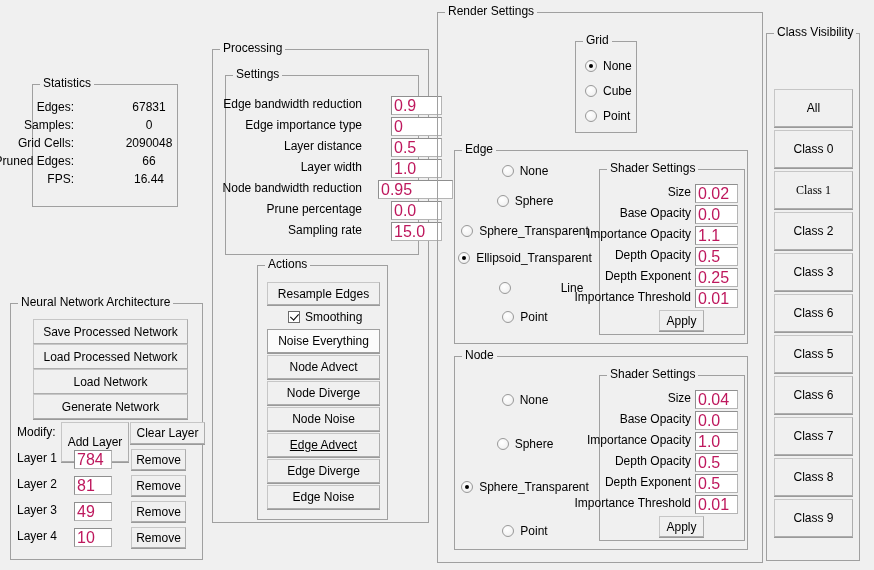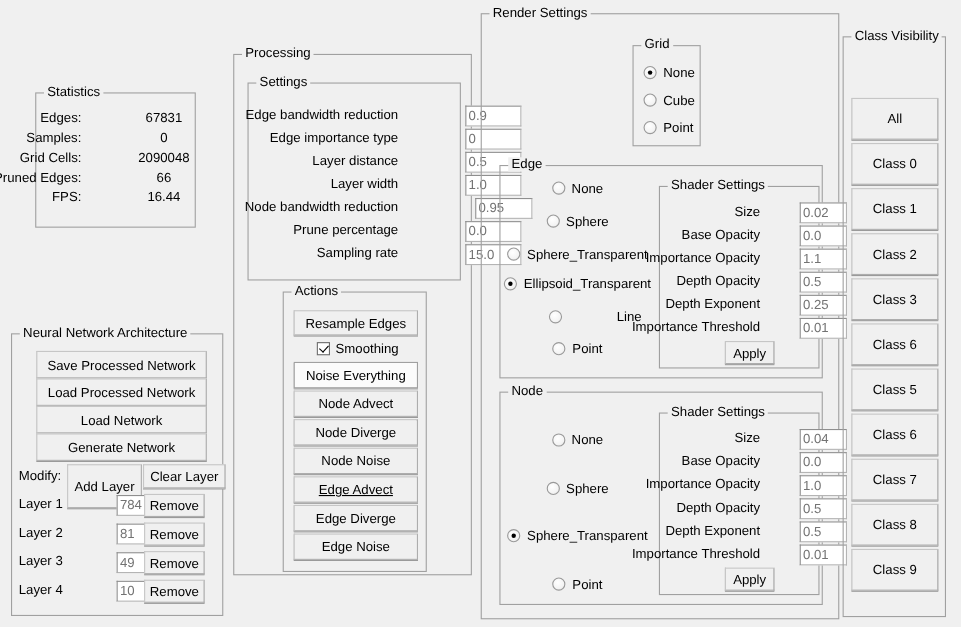--- a/index.html
+++ b/index.html
@@ -86,27 +86,26 @@
 
   
   .tf {
     position: absolute;
     box-sizing: border-box;
     background: #ffffff;
     border: 1px solid #8f8f8f;
     border-right-color: #b4b4b4;
     border-bottom-color: #b4b4b4;
     font-family: "Liberation Sans", "DejaVu Sans", sans-serif;
-    font-size: 12px;
-    color: #737373;
+    font-size: 16px;
+    color: #be185d;
     padding: 0 2px;
     line-height: 17px;
     white-space: nowrap;
     overflow: hidden;
-    margin-left: 32px;
   }
 
   
   .lbl {
     position: absolute;
     white-space: nowrap;
     line-height: 19px;
     font-size: 12px;
   }
   .lbl.r { text-align: right; }
@@ -240,21 +239,21 @@
       <span class="lbl r" style="right:56px; top:40px;">Edge importance type</span>
       <div class="tf" style="left:165px; top:41px; width:51px; height:19px;">0</div>
 
       <span class="lbl r" style="right:56px; top:61px;">Layer distance</span>
       <div class="tf" style="left:165px; top:62px; width:51px; height:19px;">0.5</div>
 
       <span class="lbl r" style="right:56px; top:82px;">Layer width</span>
       <div class="tf" style="left:165px; top:83px; width:51px; height:19px;">1.0</div>
 
       <span class="lbl r" style="right:56px; top:103px;">Node bandwidth reduction</span>
-      <div class="tf" style="left:174px; top:104px; width:52px; height:19px;">0.95</div>
+      <div class="tf" style="left:152px; top:104px; width:75px; height:19px;">0.95</div>
 
       <span class="lbl r" style="right:56px; top:124px;">Prune percentage</span>
       <div class="tf" style="left:165px; top:125px; width:51px; height:19px;">0.0</div>
 
       <span class="lbl r" style="right:56px; top:145px;">Sampling rate</span>
       <div class="tf" style="left:165px; top:146px; width:51px; height:19px;">15.0</div>
     </div>
 
     <div class="gb" style="left:44px; top:215px; width:131px; height:255px;">
       <span class="gb-title">Actions</span>
@@ -392,21 +391,21 @@
         <button class="btn" style="left:59px; top:140px; width:45px; height:21px;">Apply</button>
       </div>
     </div>
   </div>
 
   <div class="gb" style="left:766px; top:33px; width:94px; height:528px;">
     <span class="gb-title">Class Visibility</span>
 
     <button class="btn" style="left:7px; top:55px; width:79px; height:38px;">All</button>
     <button class="btn" style="left:7px; top:96px; width:79px; height:38px;">Class 0</button>
-    <button class="btn" style="left:7px; top:137px; width:79px; height:38px;">Class 1</button>
+    <button class="btn" style="left:7px; top:137px; width:79px; height:38px;font-family:Liberation Serif, serif;">Class 1</button>
     <button class="btn" style="left:7px; top:178px; width:79px; height:38px;">Class 2</button>
     <button class="btn" style="left:7px; top:219px; width:79px; height:38px;">Class 3</button>
     <button class="btn" style="left:7px; top:260px; width:79px; height:38px;">Class 6</button>
     <button class="btn" style="left:7px; top:301px; width:79px; height:38px;">Class 5</button>
     <button class="btn" style="left:7px; top:342px; width:79px; height:38px;">Class 6</button>
     <button class="btn" style="left:7px; top:383px; width:79px; height:38px;">Class 7</button>
     <button class="btn" style="left:7px; top:424px; width:79px; height:38px;">Class 8</button>
     <button class="btn" style="left:7px; top:465px; width:79px; height:38px;">Class 9</button>
   </div>
 

